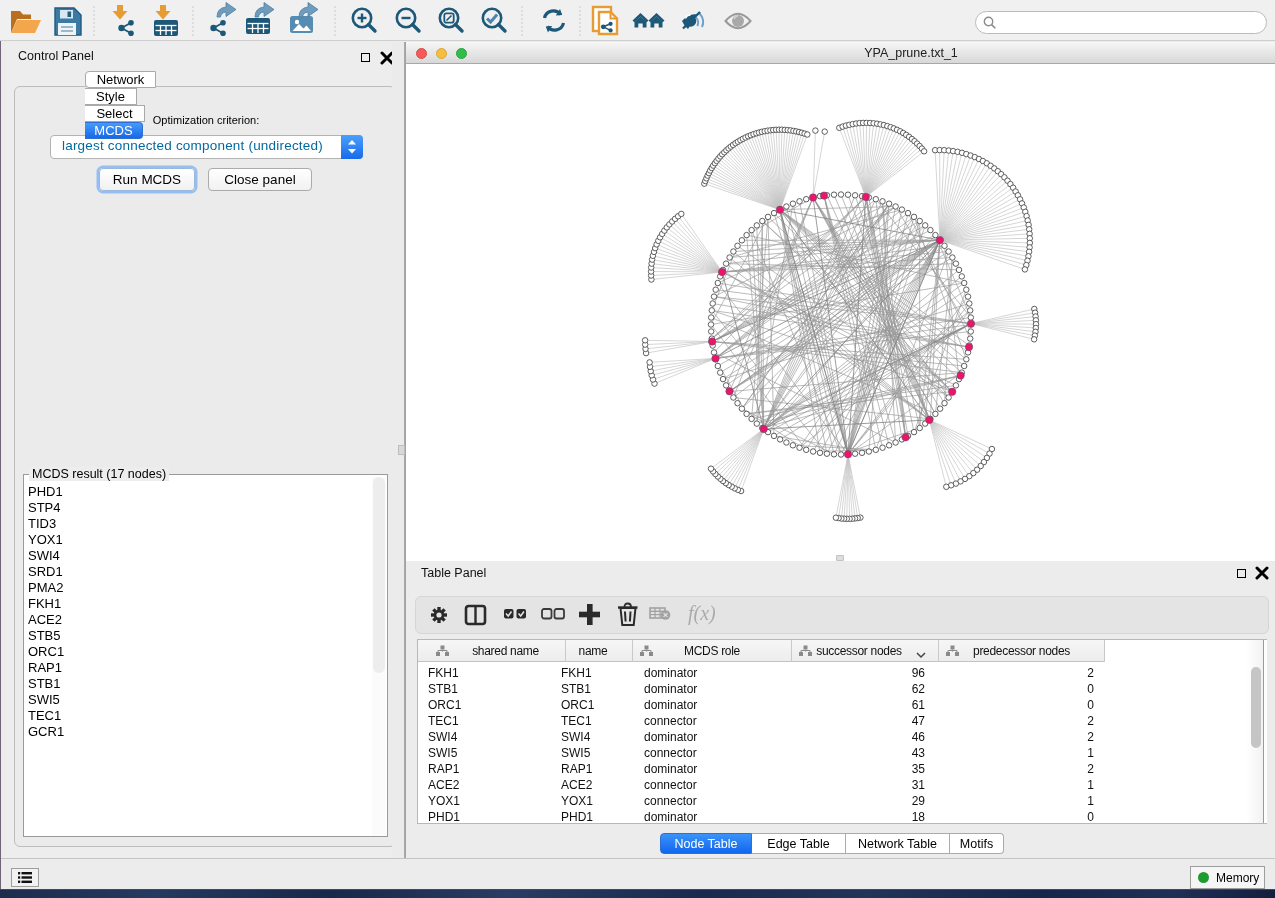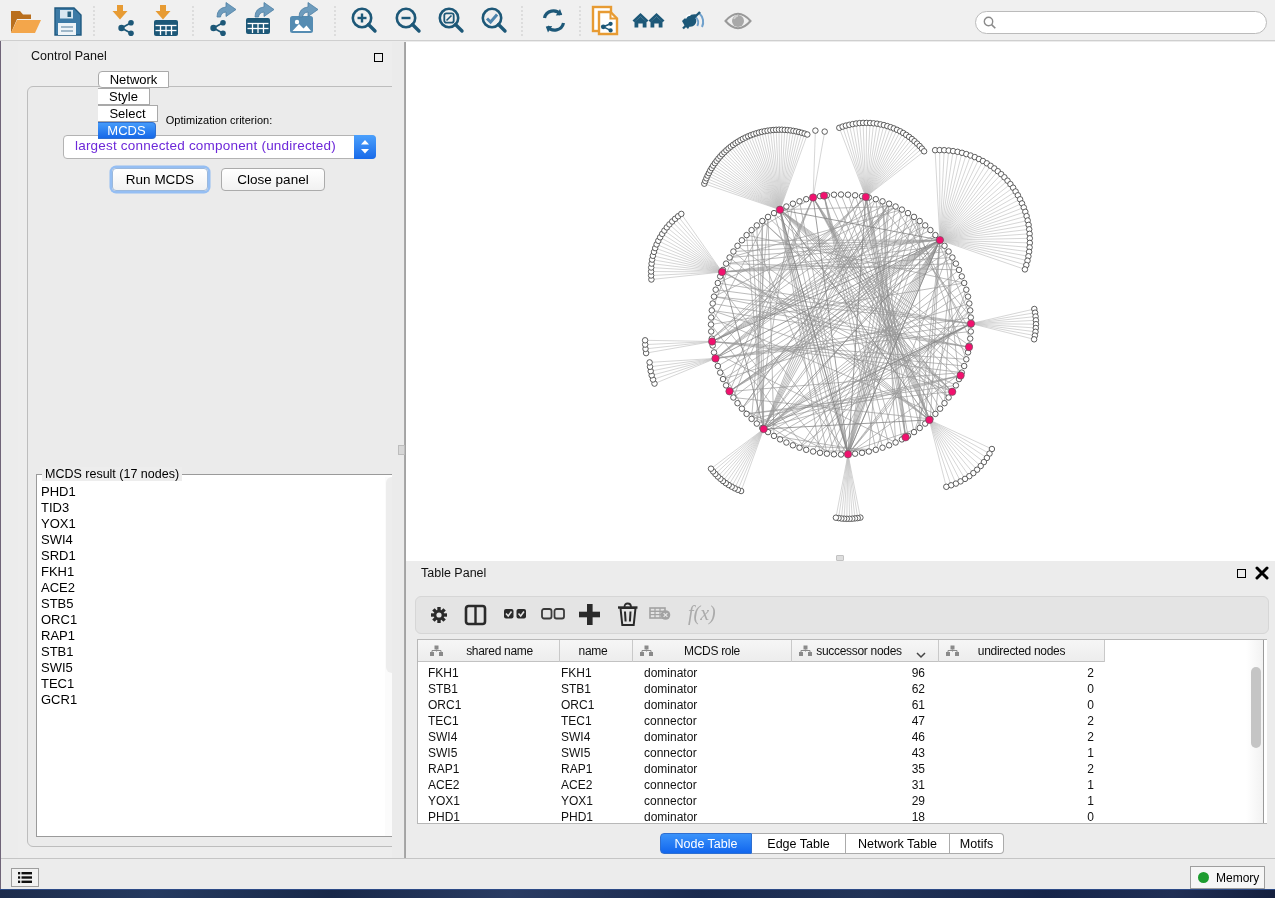--- a/index.html
+++ b/index.html
@@ -8,33 +8,33 @@
   border-top:1px solid #2c4a86;
   background:linear-gradient(90deg,#1d2c4c 0%,#253a60 12%,#182849 26%,#2a3c63 40%,#1a2a4e 55%,#223458 68%,#16254a 82%,#202f55 92%,#141f3e 100%); }
 #leftline { position:absolute; left:0; top:41px; width:1px; height:848px; background:#6f6478; z-index:50; }
 
 
 #toolbar { position:absolute; left:0; top:0; width:1275px; height:41px; background:#f0f0f0; border-bottom:1px solid #cfcfcf; }
 #searchbox { position:absolute; left:975px; top:11px; width:292px; height:23px; background:#fff; border:1px solid #bbb; border-radius:12px; }
 #searchbox svg { position:absolute; left:7px; top:4px; }
 
 
-#cp { position:absolute; left:18px; top:42px; width:391px; height:816px; background:#ededed; }
+#cp { position:absolute; left:5px; top:42px; width:391px; height:816px; background:#ededed; }
 #cp-title { position:absolute; left:13px; top:7px; font-size:12.5px; color:#111; }
 #cp-restore { position:absolute; left:356px; top:11px; width:9px; height:9px; border:1.6px solid #000; }
 #cp-close { position:absolute; left:375px; top:9px; width:12px; height:12px; }
 .tabs { position:absolute; left:80px; top:29px; height:22px; display:flex; z-index:5;flex-direction:column; }
 .tab { height:22px; border:1px solid #a9a9a9; border-left:none; background:#fff; font-size:13px; color:#000;
   display:flex; align-items:center; justify-content:center; }
 .tab.first { border-left:1px solid #a9a9a9; border-radius:4px 0 0 4px; }
 .tab.sel { background:linear-gradient(#459bfa,#1668e8); color:#fff; border-color:#2f6fd0; border-radius:0 4px 4px 0; }
 #cp-box { position:absolute; left:9px; top:44px; width:382px; height:761px; border:1px solid #bdbdbd; border-radius:6px; background:#ebebeb; }
 #optlabel { position:absolute; left:0; top:27px; width:382px; text-align:center; font-size:11px; color:#000; }
 #combo { position:absolute; left:35px; top:48px; width:313px; height:24px; background:#fff; border:1px solid #b3b3b3; border-radius:4px; }
-#combo .txt { position:absolute; left:11px; top:2px; font-size:13.5px; color:#6d28d9; letter-spacing:0.2px; }
+#combo .txt { position:absolute; left:11px; top:2px; font-size:13.5px; color:#0369a1; letter-spacing:0.2px; }
 #combo .step { position:absolute; right:-1px; top:-1px; width:22px; height:24px; border-radius:0 4px 4px 0;
   background:linear-gradient(#4ba0fc,#186ae9); }
 #runbtn { position:absolute; left:84px; top:81px; width:96px; height:23px; background:linear-gradient(#fff,#f1f1f1);
   border:1px solid #9ab8dc; border-radius:4px; box-shadow:0 0 0 2.5px rgba(120,175,245,.75); font-size:13.5px; text-align:center; line-height:21px; }
 #closebtn { position:absolute; left:193px; top:81px; width:104px; height:23px; background:linear-gradient(#fff,#f1f1f1);
   border:1px solid #ababab; border-radius:4px; font-size:13.5px; text-align:center; line-height:21px; }
 #fieldset { position:absolute; left:8px; top:387px; width:365px; height:363px; border:1px solid #9a9a9a; background:#fff; }
 #fieldset-label { position:absolute; left:14px; top:380px; font-size:12.5px; color:#000; background:#ededed; padding:0 3px; }
 #mcdslist { position:absolute; left:2px; top:2px; width:346px; height:359px; background:#fff; font-size:13px; color:#000; padding-top:7px; }
 #mcdslist div { height:16px; line-height:16px; padding-left:2px; }
@@ -255,24 +255,26 @@
     <div class="step"><svg width="22" height="24">
             <path d="M7 9.5 l4 -4.5 4 4.5 z" fill="#fff"></path>
             <path d="M7 14 l4 4.5 4 -4.5 z" fill="#fff"></path>
           </svg></div>
   </div>
   <div id="runbtn">Run MCDS</div>
   <div id="closebtn">Close panel</div>
   <div id="fieldset">
     <div id="mcdslist">
           <div>PHD1</div>
+<div>STP4</div>
 <div>TID3</div>
 <div>YOX1</div>
 <div>SWI4</div>
 <div>SRD1</div>
+<div>PMA2</div>
 <div>FKH1</div>
 <div>ACE2</div>
 <div>STB5</div>
 <div>ORC1</div>
 <div>RAP1</div>
 <div>STB1</div>
 <div>SWI5</div>
 <div>TEC1</div>
 <div>GCR1</div>
         </div>
@@ -281,20 +283,26 @@
         </div>
   </div>
   <div id="fieldset-label">MCDS result (17 nodes)</div>
  </div>
 </div>
 <div id="vsplit"></div>
 <div id="vsplitline"></div>
 <div id="vhandle"></div>
 
 <div id="netwin">
+ <div id="nettitle">
+   <div class="light" style="left:9.5px;background:#f35c57;border:1px solid #dd4a44;"></div>
+   <div class="light" style="left:29.5px;background:#f6be40;border:1px solid #dfa630;"></div>
+   <div class="light" style="left:49.5px;background:#32bd48;border:1px solid #2aa23c;"></div>
+   <div class="t">YPA_prune.txt_1</div>
+ </div>
  <div id="graphwrap"><svg id="graph" width="869" height="497" viewBox="406 63.5 869 497">
 <g stroke="#888888" stroke-width="0.65" opacity="0.88">
 <line x1="780.0" y1="208.2" x2="969.3" y2="344.0"></line>
 <line x1="780.0" y1="208.2" x2="968.0" y2="350.9"></line>
 <line x1="780.0" y1="208.2" x2="966.3" y2="357.8"></line>
 <line x1="780.0" y1="208.2" x2="964.2" y2="364.5"></line>
 <line x1="780.0" y1="208.2" x2="961.8" y2="371.1"></line>
 <line x1="780.0" y1="208.2" x2="959.0" y2="377.6"></line>
 <line x1="780.0" y1="208.2" x2="841.0" y2="453.0"></line>
 <line x1="780.0" y1="208.2" x2="834.0" y2="452.8"></line>
@@ -1071,21 +1079,21 @@
  <line x1="0" y1="6.6" x2="15" y2="6.6" stroke="#a2a2a2" stroke-width="1.2"></line>
  <line x1="5" y1="0" x2="5" y2="10" stroke="#a2a2a2" stroke-width="1.2"></line>
  <line x1="10" y1="0" x2="10" y2="10" stroke="#a2a2a2" stroke-width="1.2"></line>
  <circle cx="15.5" cy="7" r="4.8" fill="#a2a2a2"></circle>
  <path d="M13.6 5.1 l3.8 3.8 M17.4 5.1 l-3.8 3.8" stroke="#e4e4e4" stroke-width="1.3"></path>
 </g>
 <text x="272" y="23" font-family="Liberation Serif, serif" font-style="italic" font-size="20" fill="#ababab">f(x)</text>
 </svg></div>
  <div id="tbl">
   <div id="thead">
-    <div class="hcell" style="left:6px;width:136px;">
+    <div class="hcell" style="left:12px;width:136px;">
           <span style="left:8px;">shared name</span>
           <i style="position:absolute;left:6px;top:5px;"><svg width="13" height="12">
               <g fill="#8a8a8a">
                 <rect x="4.5" y="0.5" width="4" height="4"></rect>
                 <rect x="0" y="7" width="4" height="4"></rect>
                 <rect x="9" y="7" width="4" height="4"></rect>
                 <path d="M6.5 4.5 v2 M2 7 v-1.5 h9 V7" stroke="#8a8a8a" fill="none" stroke-width="1"></path>
               </g>
             </svg></i>
         </div>
@@ -1111,21 +1119,21 @@
                 <rect x="0" y="7" width="4" height="4"></rect>
                 <rect x="9" y="7" width="4" height="4"></rect>
                 <path d="M6.5 4.5 v2 M2 7 v-1.5 h9 V7" stroke="#8a8a8a" fill="none" stroke-width="1"></path>
               </g>
             </svg></i>
           <i style="position:absolute;right:12px;top:8px;"><svg width="10" height="8">
               <path d="M1 2 l4 4 4 -4" fill="none" stroke="#444" stroke-width="1.5"></path>
             </svg></i>
         </div>
     <div class="hcell" style="left:521px;width:166px;">
-          <span>undirected nodes</span>
+          <span>predecessor nodes</span>
           <i style="position:absolute;left:7px;top:5px;"><svg width="13" height="12">
               <g fill="#8a8a8a">
                 <rect x="4.5" y="0.5" width="4" height="4"></rect>
                 <rect x="0" y="7" width="4" height="4"></rect>
                 <rect x="9" y="7" width="4" height="4"></rect>
                 <path d="M6.5 4.5 v2 M2 7 v-1.5 h9 V7" stroke="#8a8a8a" fill="none" stroke-width="1"></path>
               </g>
             </svg></i>
         </div>
   </div>

